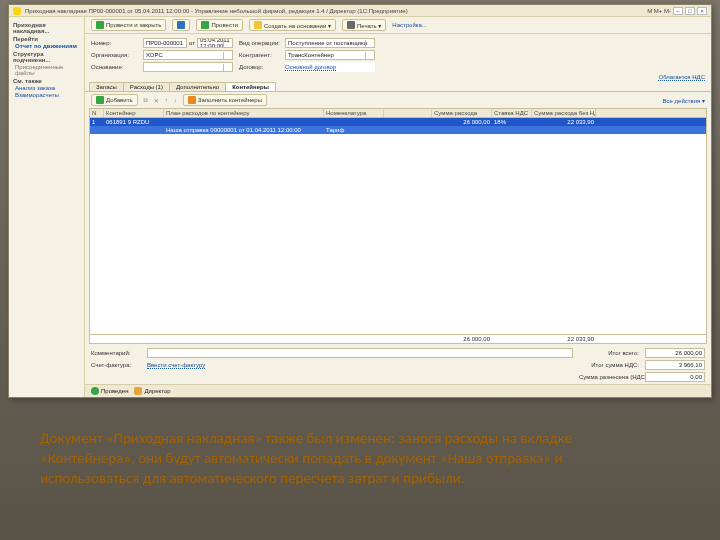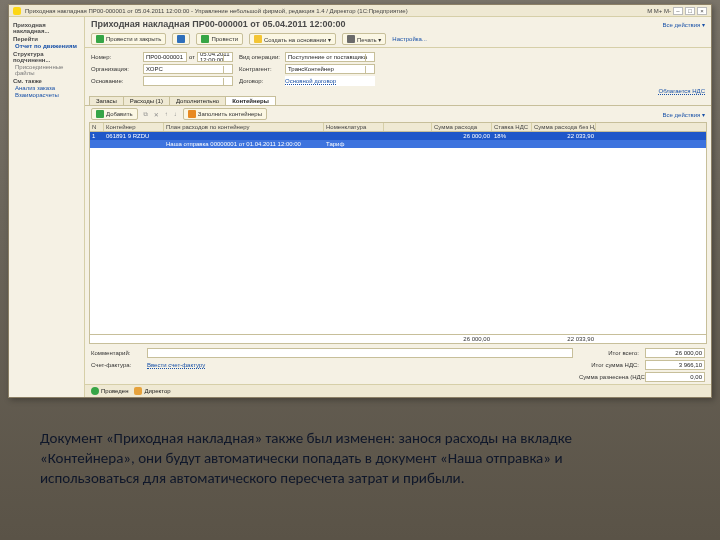--- a/index.html
+++ b/index.html
@@ -136,21 +136,21 @@
   .statusbar { display:flex; align-items:center; gap:6px; padding:2px 6px;
     border-top:1px solid #d6cfa8; background:#efe9d3; }
   .chip { display:flex; align-items:center; gap:2px; }
   .smallico { width:8px; height:8px; display:inline-block; }
   .smallico.ok { background:#36a546; border-radius:50%; }
   .smallico.user { background:#e6a23c; border-radius:2px; }
 
   
   .caption {
     position:absolute; left:40px; right:60px; top:428px;
-    font-size:15px; line-height:20px; color:#0f172a;
+    font-size:15px; line-height:20px; color:#a16207;
     font-family: Calibri, "Segoe UI", Arial, sans-serif;
   }
 </style>
 </head>
 <body>
 
 <div class="app">
 
   <div class="titlebar">
     <span class="logo"></span>
@@ -172,24 +172,20 @@
       <div class="nav-link" style="font-weight:bold">Отчет по движениям</div>
       <div class="nav-section">Структура подчиненн...</div>
       <div class="nav-link dim">Присоединенные файлы</div>
       <div class="nav-section">См. также</div>
       <div class="nav-link">Анализ заказа</div>
       <div class="nav-link">Взаиморасчеты</div>
     </div>
 
     <div class="main">
 
-      <div class="doc-title-row">
-        <span class="doc-title">Приходная накладная ПР00-000001 от 05.04.2011 12:00:00</span>
-        <span class="all-actions">Все действия ▾</span>
-      </div>
 
       <div class="toolbar">
         <span class="btn">
           <span class="ico green"></span>
           <span>Провести и закрыть</span>
         </span>
         <span class="btn">
           <span class="ico blue"></span>
         </span>
         <span class="btn">

